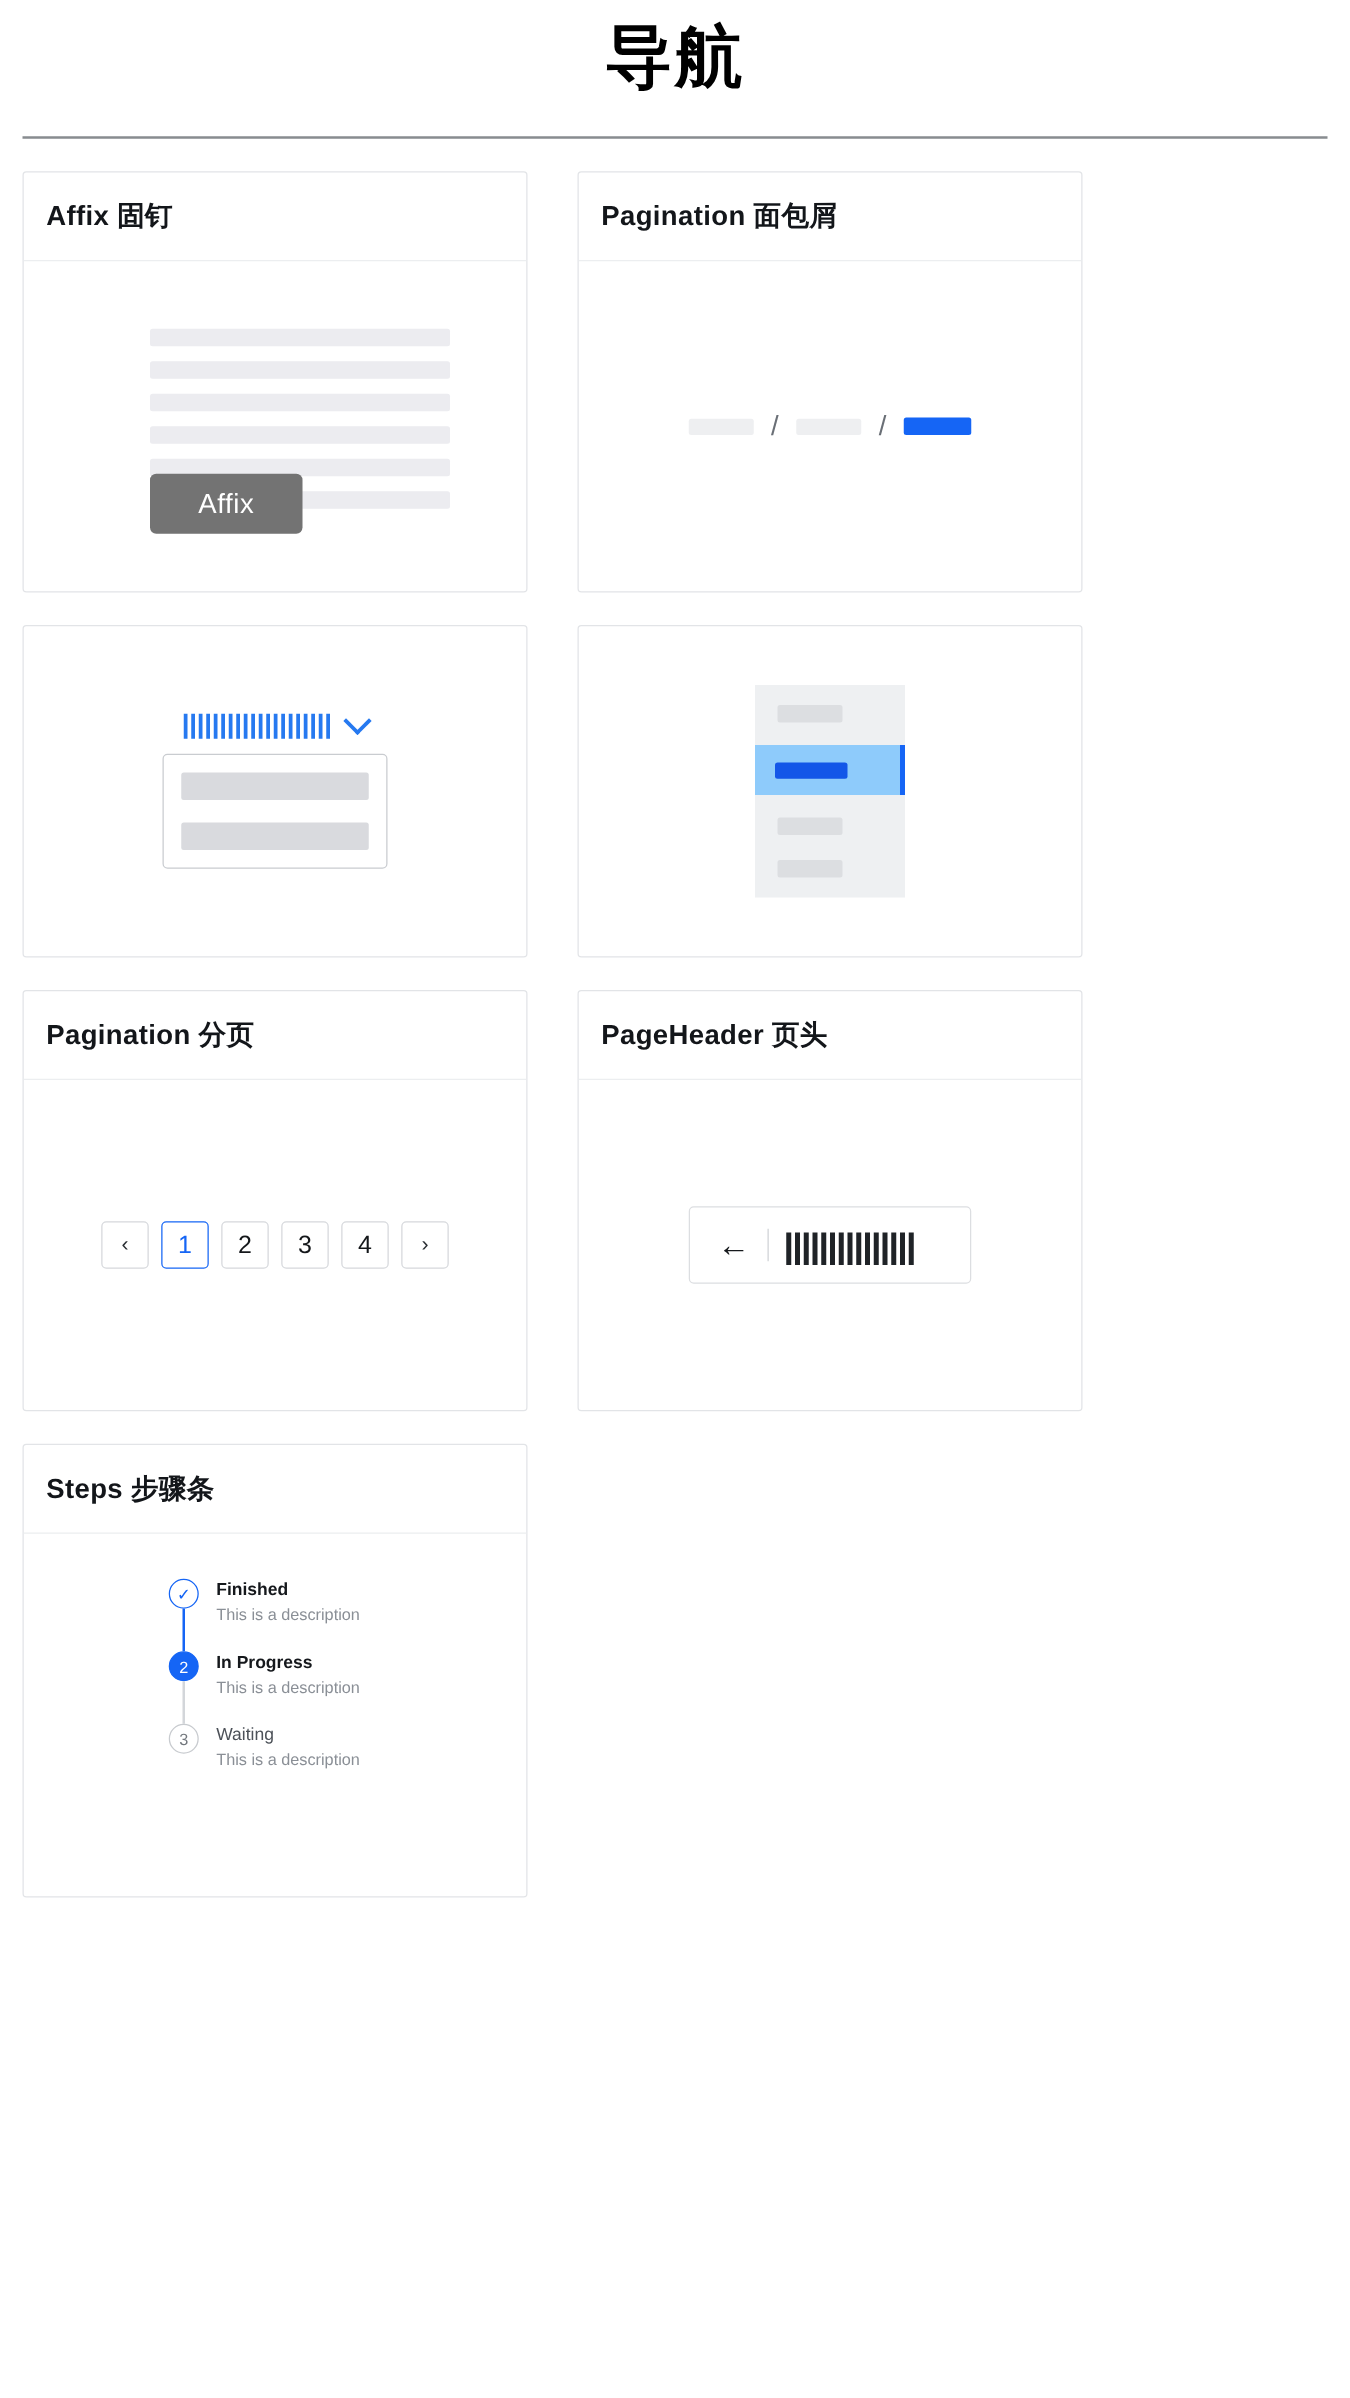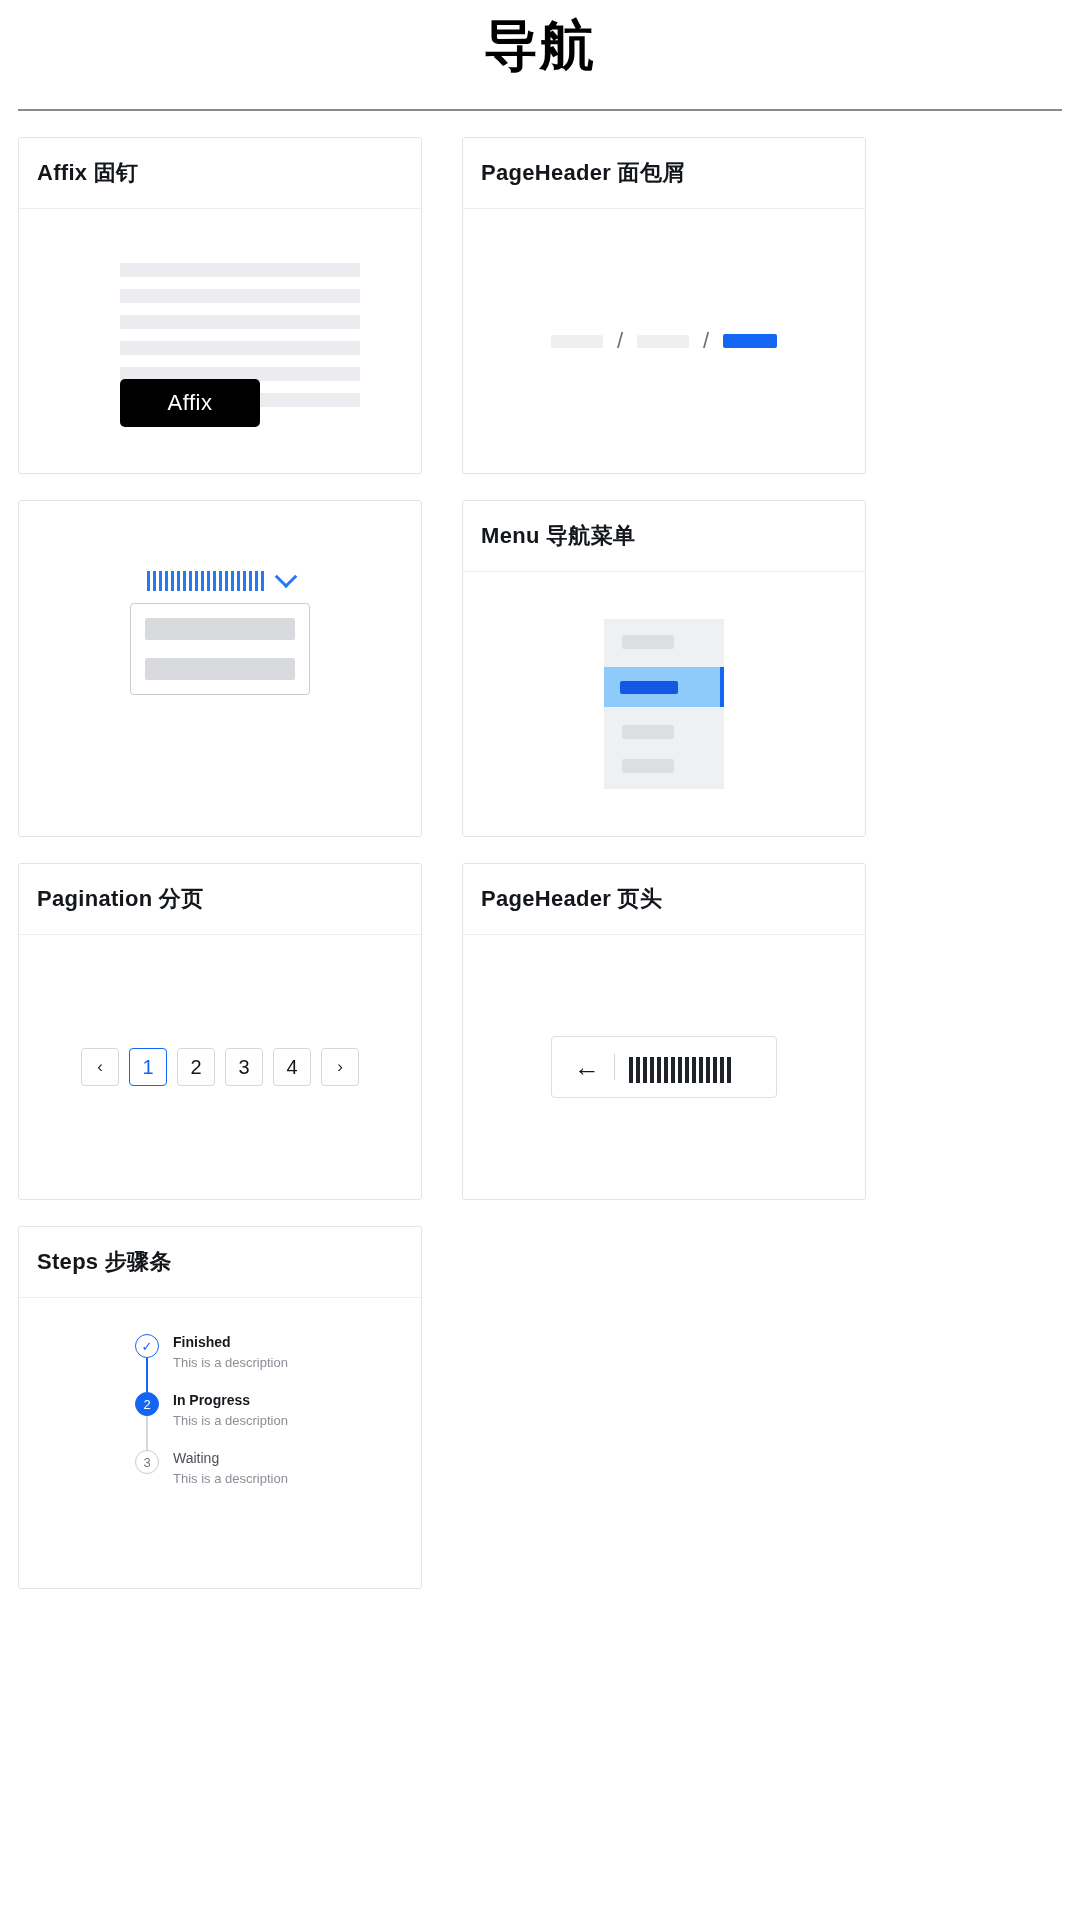--- a/index.html
+++ b/index.html
@@ -67,23 +67,23 @@
   .affix-line {
     height: 14px;
     background: #ececf0;
     border-radius: 2px;
     margin-bottom: 12px;
   }
   .affix-btn {
     position: absolute;
     left: 0;
     bottom: -8px;
-    width: 140px;
+    width: 122px;
     height: 48px;
-    background: #000000;
+    background: #737373;
     border-radius: 5px;
     color: #fff;
     font-size: 22px;
     display: flex;
     align-items: center;
     justify-content: center;
     letter-spacing: 0.5px;
   }
 
   
@@ -213,21 +213,21 @@
           <div class="affix-line"></div>
           <div class="affix-line"></div>
           <div class="affix-line"></div>
           <div class="affix-line"></div>
           <div class="affix-btn">Affix</div>
         </div>
       </div>
     </div>
 
     <div class="card">
-      <div class="card-head">PageHeader 面包屑</div>
+      <div class="card-head">Pagination 面包屑</div>
       <div class="card-body">
         <div class="crumbs">
           <div class="crumb-bar"></div>
           <div class="crumb-sep">/</div>
           <div class="crumb-bar"></div>
           <div class="crumb-sep">/</div>
           <div class="crumb-bar active"></div>
         </div>
       </div>
     </div>
@@ -262,21 +262,20 @@
           </div>
           <div class="dd-panel">
             <div class="dd-item"></div>
             <div class="dd-item"></div>
           </div>
         </div>
       </div>
     </div>
 
     <div class="card">
-      <div class="card-head">Menu 导航菜单</div>
       <div class="card-body">
         <div class="menu">
           <div class="menu-item">
               <span></span>
             </div>
           <div class="menu-item selected">
               <span></span>
             </div>
           <div class="menu-item">
               <span></span>

